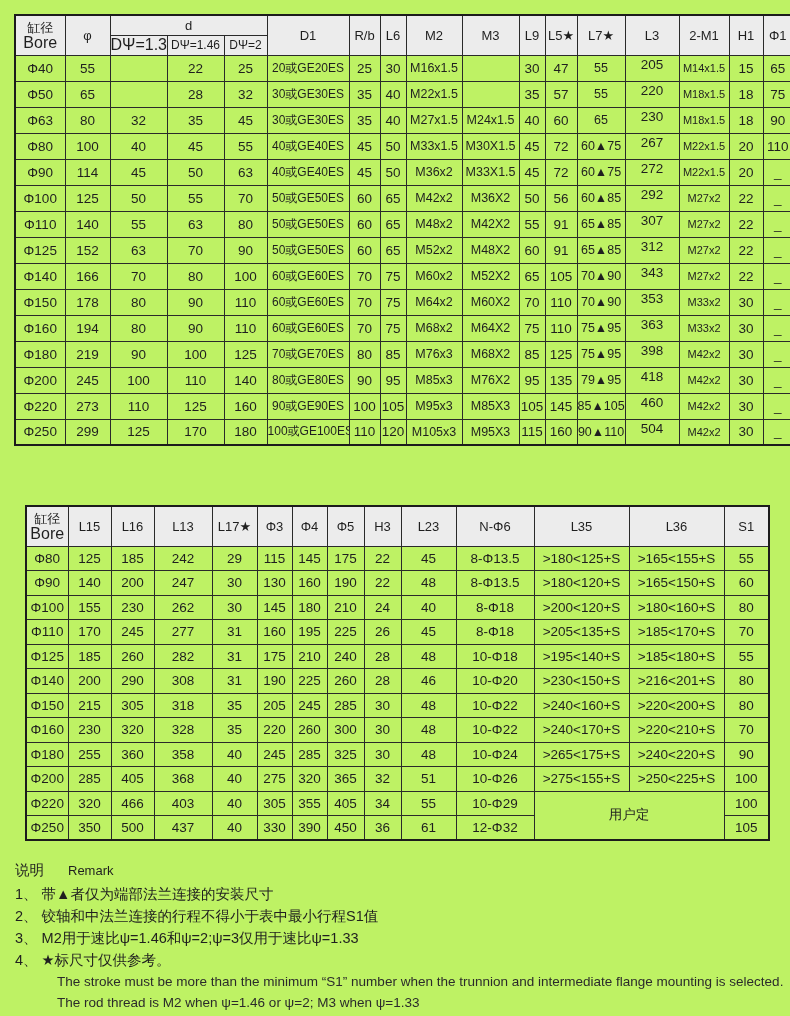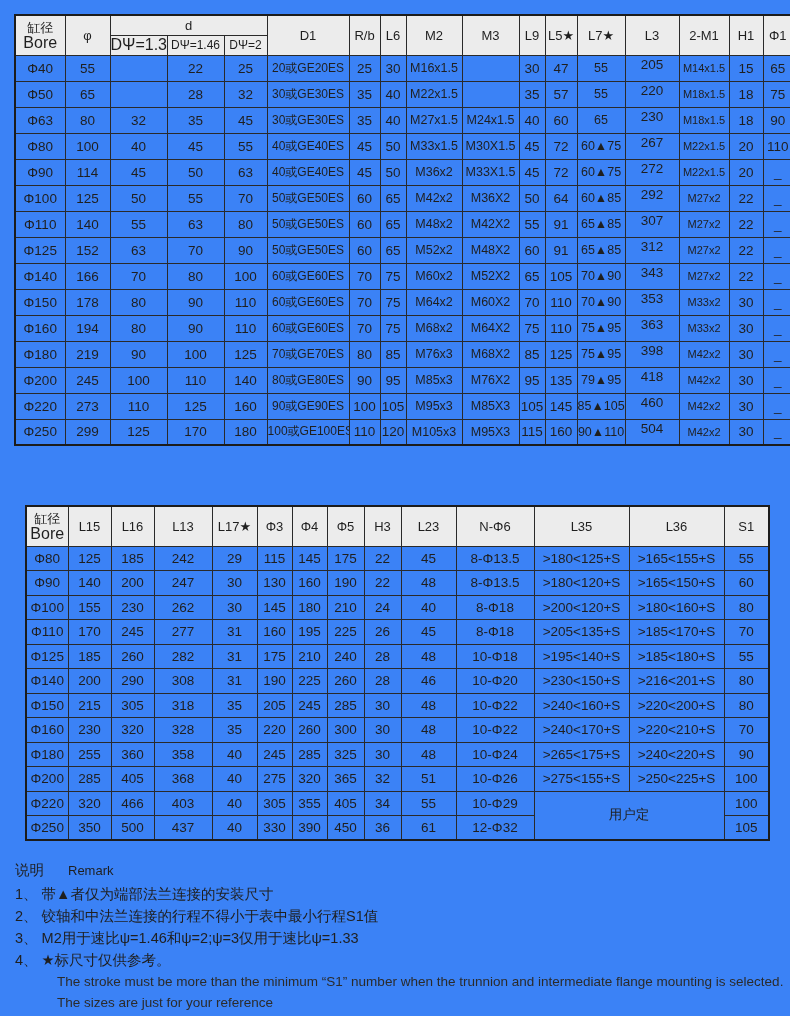--- a/index.html
+++ b/index.html
@@ -1,21 +1,21 @@
 <!DOCTYPE html>
 <html><head>
 <meta charset="utf-8">
 <style>
   * { margin: 0; padding: 0; box-sizing: border-box; }
   html, body { background: #ffffff; }
   .page {
     position: relative;
     width: 790px;
     height: 1016px;
-    background: #3b82f6;
+    background: #bef264;
     font-family: "Liberation Sans", "DejaVu Sans", sans-serif;
     color: #1f1f1f;
     overflow: hidden;
   }
   table {
     border-collapse: collapse;
     table-layout: fixed;
     border: 2px solid #1c1c1c;
   }
   th, td {
@@ -199,21 +199,21 @@
           <td>125</td>
           <td>50</td>
           <td>55</td>
           <td>70</td>
           <td>50或GE50ES</td>
           <td>60</td>
           <td>65</td>
           <td>M42x2</td>
           <td>M36X2</td>
           <td>50</td>
-          <td>64</td>
+          <td>56</td>
           <td>60▲85</td>
           <td>292</td>
           <td>M27x2</td>
           <td>22</td>
           <td>_</td>
         </tr>
         <tr>
           <td>Φ110</td>
           <td>140</td>
           <td>55</td>
@@ -615,16 +615,17 @@
       </tbody>
   </table>
 
   <div class="remarks">
     <div class="remarks-title"><span>说明</span><span class="en">Remark</span></div>
     <div class="remark-item">1、 带▲者仅为端部法兰连接的安装尺寸</div>
     <div class="remark-item">2、 铰轴和中法兰连接的行程不得小于表中最小行程S1值</div>
     <div class="remark-item">3、 M2用于速比ψ=1.46和ψ=2;ψ=3仅用于速比ψ=1.33</div>
     <div class="remark-item">4、 ★标尺寸仅供参考。</div>
     <div class="remark-note">The stroke must be more than the minimum “S1” number when the  trunnion and intermediate flange mounting is selected.</div>
+    <div class="remark-note">The rod thread is M2 when ψ=1.46 or ψ=2; M3 when ψ=1.33</div>
     <div class="remark-note">The sizes are just for your reference</div>
   </div>
 
 </div>
 
 </body></html>

